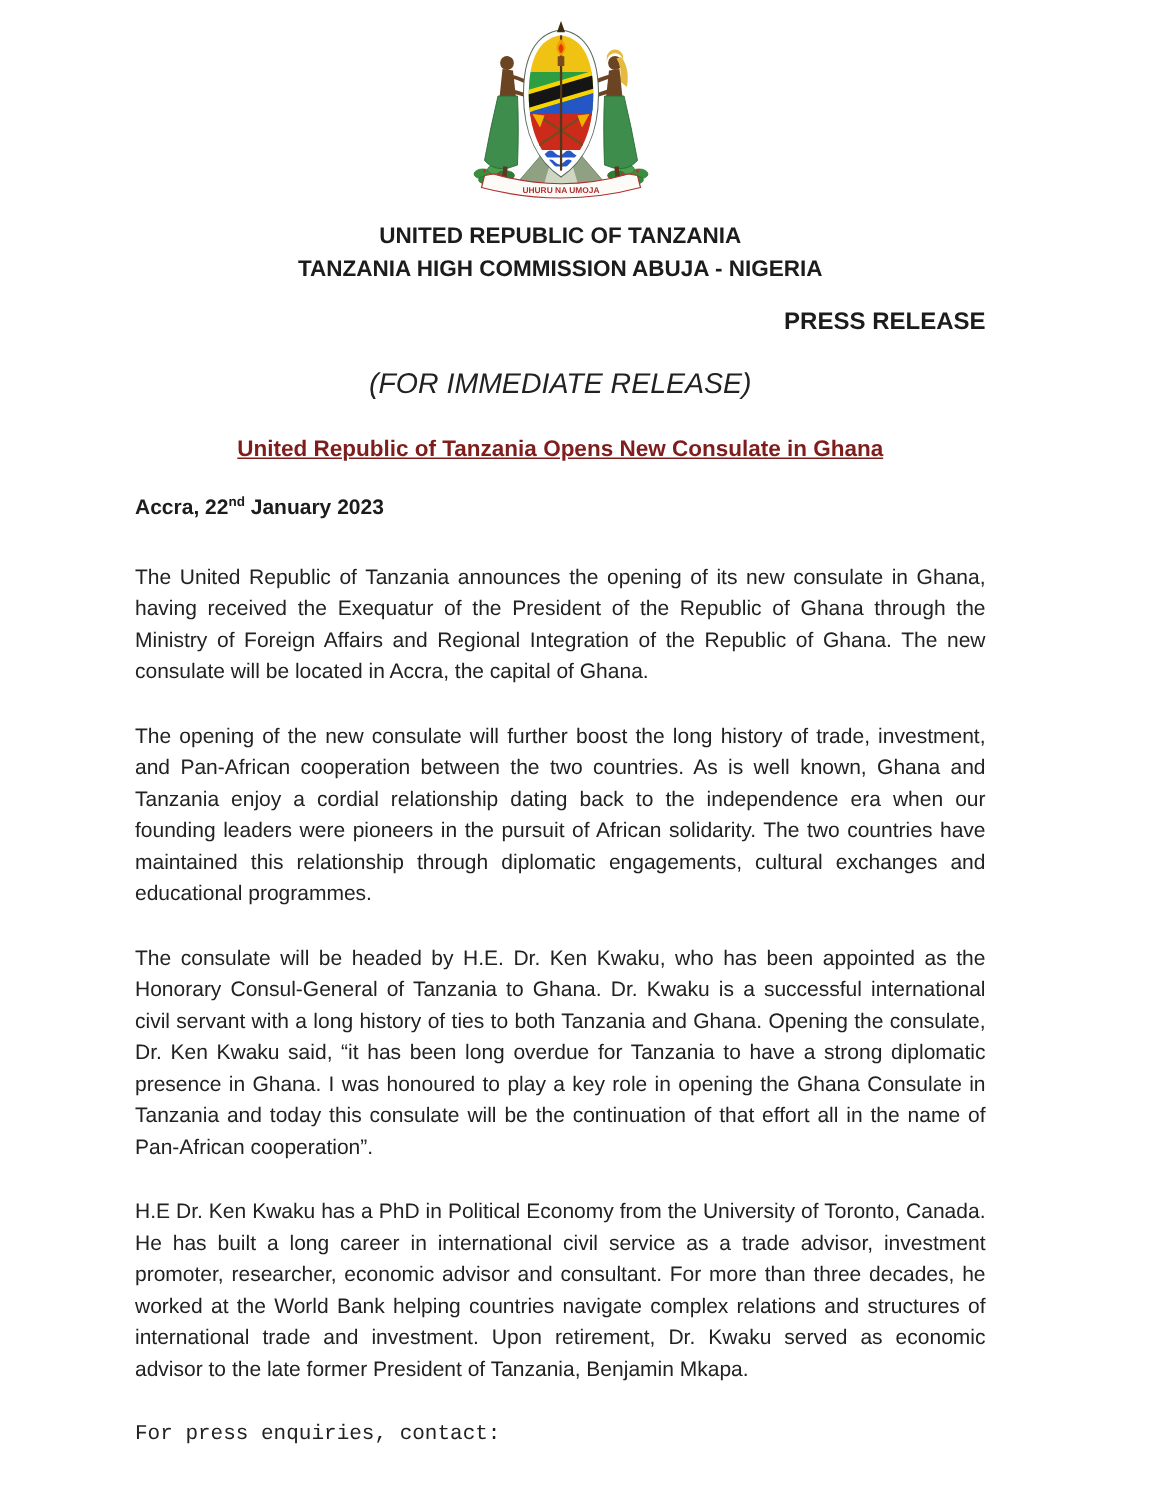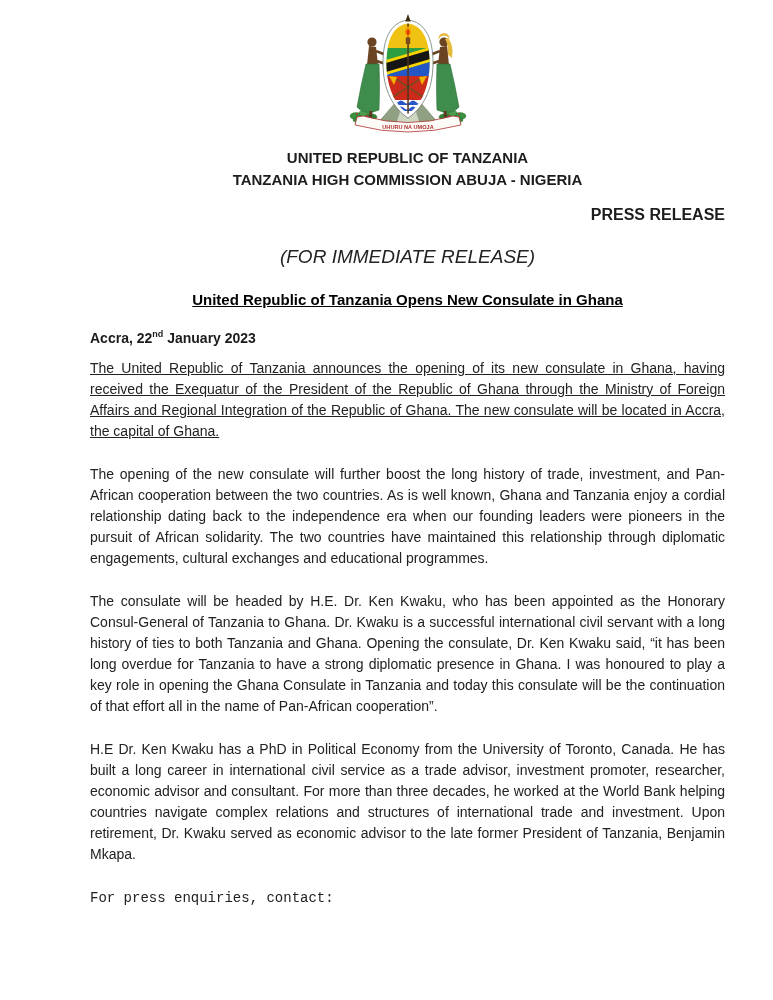--- a/index.html
+++ b/index.html
@@ -4,21 +4,21 @@
 <style>
   * { margin: 0; padding: 0; box-sizing: border-box; }
   html, body { background: #ffffff; }
   .page {
     position: relative;
     width: 773px;
     height: 1000px;
     background: #ffffff;
     font-family: "Liberation Sans", sans-serif;
     color: #222222;
-    padding: 13px 48px 0 90px;
+    padding: 13px 116px 0 90px;
     overflow: hidden;
   }
   .emblem-wrap { text-align: center; line-height: 0; }
   .hdr-line {
     text-align: center;
     font-weight: bold;
     font-size: 15px;
     line-height: 22px;
     color: #1c1c1c;
   }
@@ -38,37 +38,37 @@
     line-height: 17px;
     margin-top: 24px;
   }
   .doc-title {
     text-align: center;
     font-weight: bold;
     font-size: 15px;
     line-height: 18px;
     margin-top: 26px;
     text-decoration: underline;
-    color: #000000;
+    color: #7f1d1d;
   }
   .dateline {
     font-weight: bold;
     font-size: 14px;
     line-height: 17px;
     margin-top: 17px;
     color: #1c1c1c;
   }
   .dateline sup { font-size: 9px; font-weight: bold; text-align: center; }
   .para {
     font-size: 14px;
     line-height: 21px;
     text-align: justify;
     margin-top: 22px;
   }
-  .para-first { margin-top: 11px; text-decoration: underline; }
+  .para-first { margin-top: 27px; }
   .section-heading {
     font-weight: bold;
     font-size: 14px;
     line-height: 21px;
     margin-top: 22px;
     color: #1c1c1c;
   }
   .closing-line {
     font-size: 14px;
     line-height: 21px;

